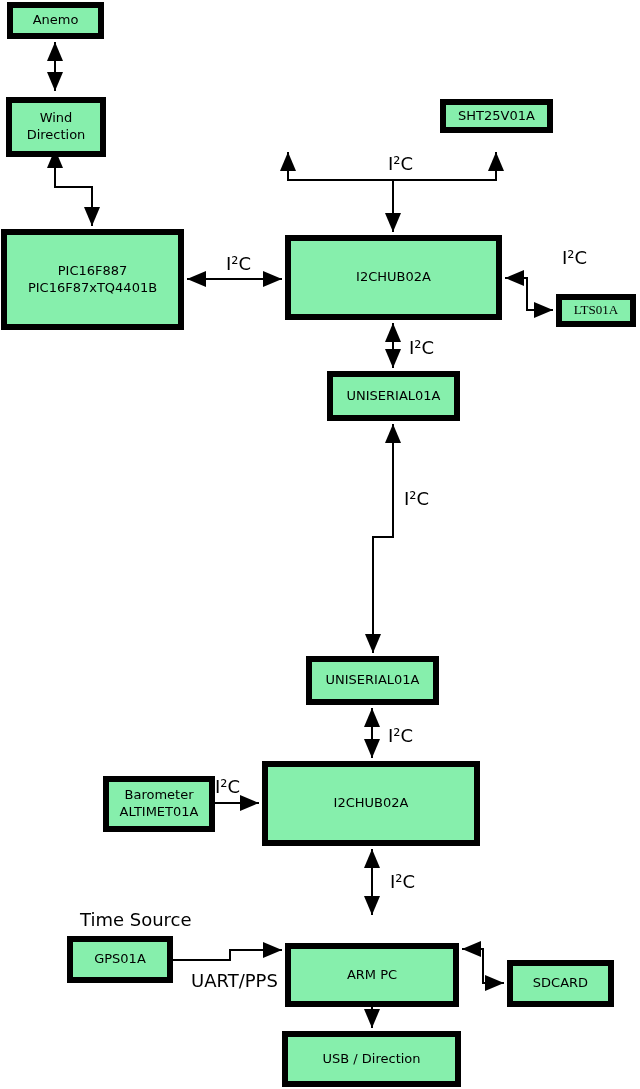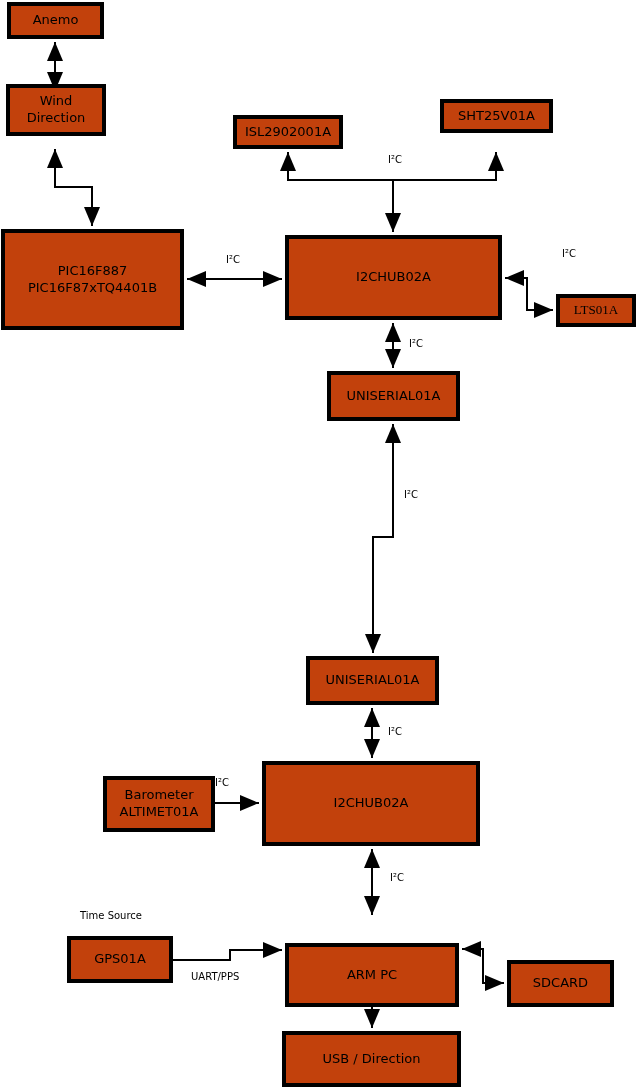--- a/index.html
+++ b/index.html
@@ -13,39 +13,39 @@
     overflow: hidden;
   }
   .wires {
     position: absolute;
     left: 0; top: 0;
     width: 640px; height: 1089px;
   }
   .node {
     position: absolute;
     box-sizing: border-box;
-    border: 4px solid #000000;
-    background: #c2410c;
+    border: 6px solid #000000;
+    background: #86efac;
     display: flex;
     align-items: center;
     justify-content: center;
     text-align: center;
     font-size: 13px;
     line-height: 1.3;
     white-space: pre-line;
   }
   .lbl {
     position: absolute;
-    font-size: 10px;
+    font-size: 18px;
     line-height: 1.1;
     white-space: nowrap;
   }
   
   .n-anemo   { left: 7px;   top: 2px;    width: 97px;  height: 37px; }
-  .n-wind    { left: 6px;   top: 84px;   width: 100px; height: 52px; }
+  .n-wind    { left: 6px;   top: 97px;   width: 100px; height: 60px; }
   .n-pic     { left: 1px;   top: 229px;  width: 183px; height: 101px; }
   .n-isl     { left: 233px; top: 115px;  width: 110px; height: 34px; }
   .n-sht     { left: 440px; top: 99px;  width: 113px; height: 34px; }
   .n-hub1    { left: 285px; top: 235px;  width: 217px; height: 85px; }
   .n-lts     { left: 556px; top: 294px;  width: 80px;  height: 33px; font-family: Liberation Serif, serif; }
   .n-uni1    { left: 327px; top: 371px;  width: 133px; height: 50px; }
   .n-uni2    { left: 306px; top: 656px;  width: 133px; height: 49px; }
   .n-hub2    { left: 262px; top: 761px;  width: 218px; height: 85px; }
   .n-baro    { left: 75px;  top: 776px;  width: 112px; height: 56px; margin-left: 28px; }
   .n-gps     { left: 67px;  top: 936px;  width: 106px; height: 47px; }
@@ -94,21 +94,20 @@
       <path d="M462,949 L483,949 L483,983 L504,983" marker-start="url(#ahs)" marker-end="url(#ah)"></path>
       <path d="M372,985 L372,1028" marker-start="url(#ahs)" marker-end="url(#ah)"></path>
     </g>
   </svg>
 
   <div class="node n-anemo">Anemo</div>
   <div class="node n-wind">Wind
 Direction</div>
   <div class="node n-pic">PIC16F887
 PIC16F87xTQ4401B</div>
-  <div class="node n-isl">ISL2902001A</div>
   <div class="node n-sht">SHT25V01A</div>
   <div class="node n-hub1">I2CHUB02A</div>
   <div class="node n-lts">LTS01A</div>
   <div class="node n-uni1">UNISERIAL01A</div>
   <div class="node n-uni2">UNISERIAL01A</div>
   <div class="node n-hub2">I2CHUB02A</div>
   <div class="node n-baro">Barometer
 ALTIMET01A</div>
   <div class="node n-gps">GPS01A</div>
   <div class="node n-arm">ARM PC</div>

